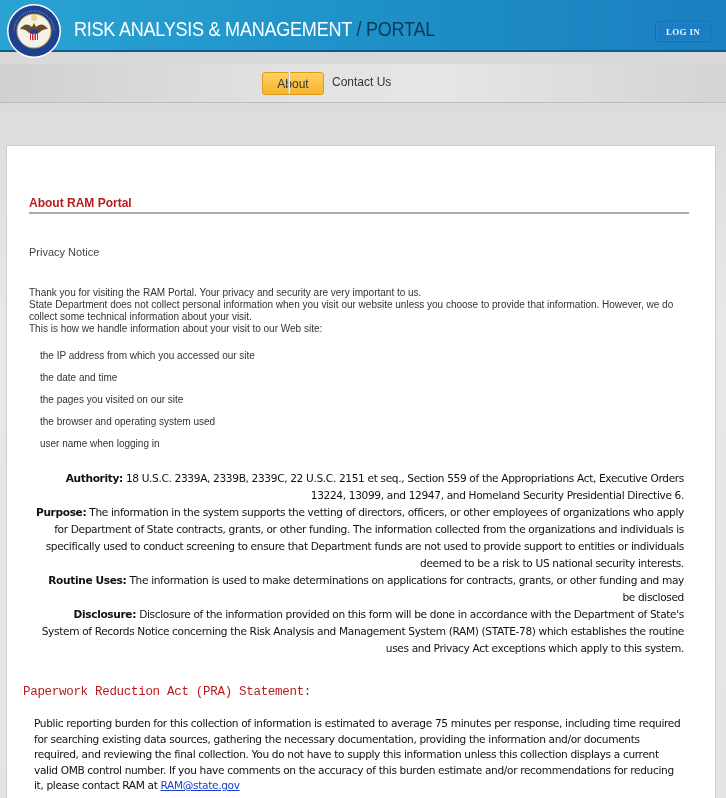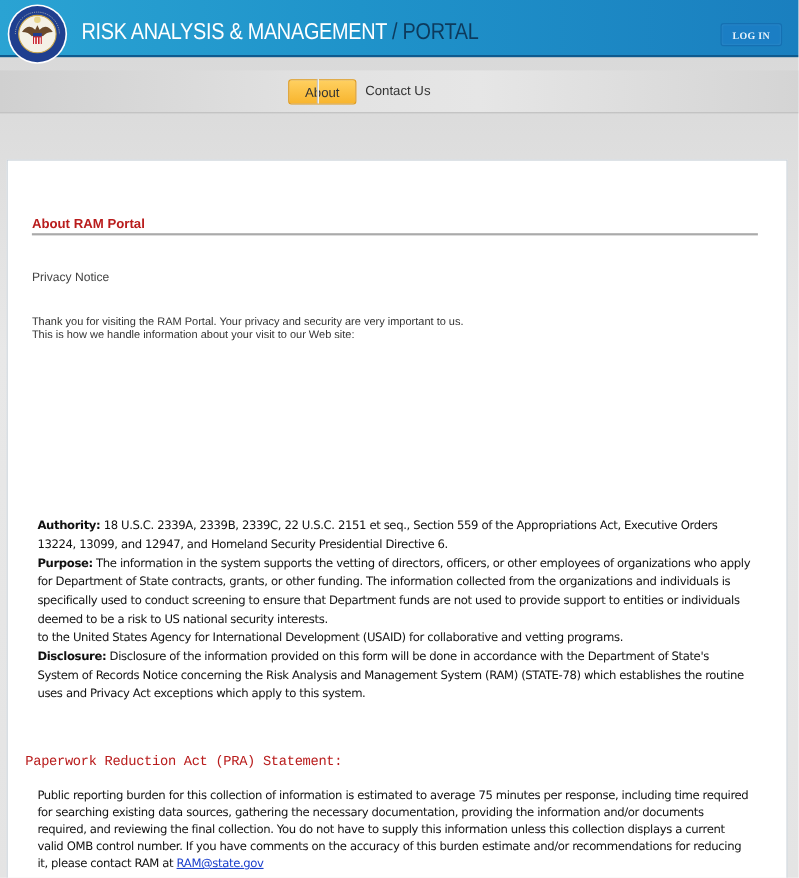--- a/index.html
+++ b/index.html
@@ -81,21 +81,21 @@
     font-size: 10px; color: #333; margin: 0; padding: 0; list-style: none;
   }
   .collected-list li { height: 22px; line-height: 12px; }
   .legal {
     position: absolute; left: 27px; top: 324px; width: 650px;
     font-family: "DejaVu Sans", sans-serif;
     font-size: 10.6px; line-height: 17px; color: #111;
     letter-spacing: -0.35px;
   }
   .legal b { font-weight: bold; }
-  .legal p { margin: 0; }
+  .legal p { margin: 0; text-align: right; }
   .pra-heading {
     position: absolute; left: 16px; top: 539px;
     font-family: Liberation Mono, monospace;
     font-size: 12.5px; color: #b91c1c; letter-spacing: -0.3px;
   }
   .pra-text {
     position: absolute; left: 27px; top: 570px; width: 650px;
     font-family: "DejaVu Sans", sans-serif;
     font-size: 10.6px; line-height: 15.5px; color: #111;
     letter-spacing: -0.35px;
@@ -133,31 +133,41 @@
   <div class="nav-contact">Contact Us</div>
 </div>
 
 <div class="content">
   <div class="section-title">About RAM Portal</div>
   <div class="section-rule"></div>
 
   <div class="privacy-heading">Privacy Notice</div>
   <div class="privacy-text">
     <div>Thank you for visiting the RAM Portal. Your privacy and security are very important to us.</div>
+    <div>State Department does not collect personal information when you visit our website unless you choose to provide that information. However, we do collect some technical information about your visit.</div>
     <div>This is how we handle information about your visit to our Web site:</div>
   </div>
+  <ul class="collected-list">
+    <li>the IP address from which you accessed our site</li>
+    <li>the date and time</li>
+    <li>the pages you visited on our site</li>
+    <li>the browser and operating system used</li>
+    <li>user name when logging in</li>
+  </ul>
 
   <div class="legal">
     <p>
       <b>Authority:</b><span> 18 U.S.C. 2339A, 2339B, 2339C, 22 U.S.C. 2151 et seq., Section 559 of the Appropriations Act, Executive Orders 13224, 13099, and 12947, and Homeland Security Presidential Directive 6.</span>
     </p>
     <p>
       <b>Purpose:</b><span> The information in the system supports the vetting of directors, officers, or other employees of organizations who apply for Department of State contracts, grants, or other funding. The information collected from the organizations and individuals is specifically used to conduct screening to ensure that Department funds are not used to provide support to entities or individuals deemed to be a risk to US national security interests.</span>
     </p>
-    <p>to the United States Agency for International Development (USAID) for collaborative and vetting programs.</p>
+    <p>
+      <b>Routine Uses:</b><span> The information is used to make determinations on applications for contracts, grants, or other funding and may be disclosed</span>
+    </p>
     <p>
       <b>Disclosure:</b><span> Disclosure of the information provided on this form will be done in accordance with the Department of State's System of Records Notice concerning the Risk Analysis and Management System (RAM) (STATE-78) which establishes the routine uses and Privacy Act exceptions which apply to this system.</span>
     </p>
   </div>
 
   <div class="pra-heading">Paperwork Reduction Act (PRA) Statement:</div>
   <div class="pra-text">
     <span>Public reporting burden for this collection of information is estimated to average 75 minutes per response, including time required for searching existing data sources, gathering the necessary documentation, providing the information and/or documents required, and reviewing the final collection. You do not have to supply this information unless this collection displays a current valid OMB control number. If you have comments on the accuracy of this burden estimate and/or recommendations for reducing it, please contact RAM at </span><a>RAM@state.gov</a>
   </div>
 </div>

